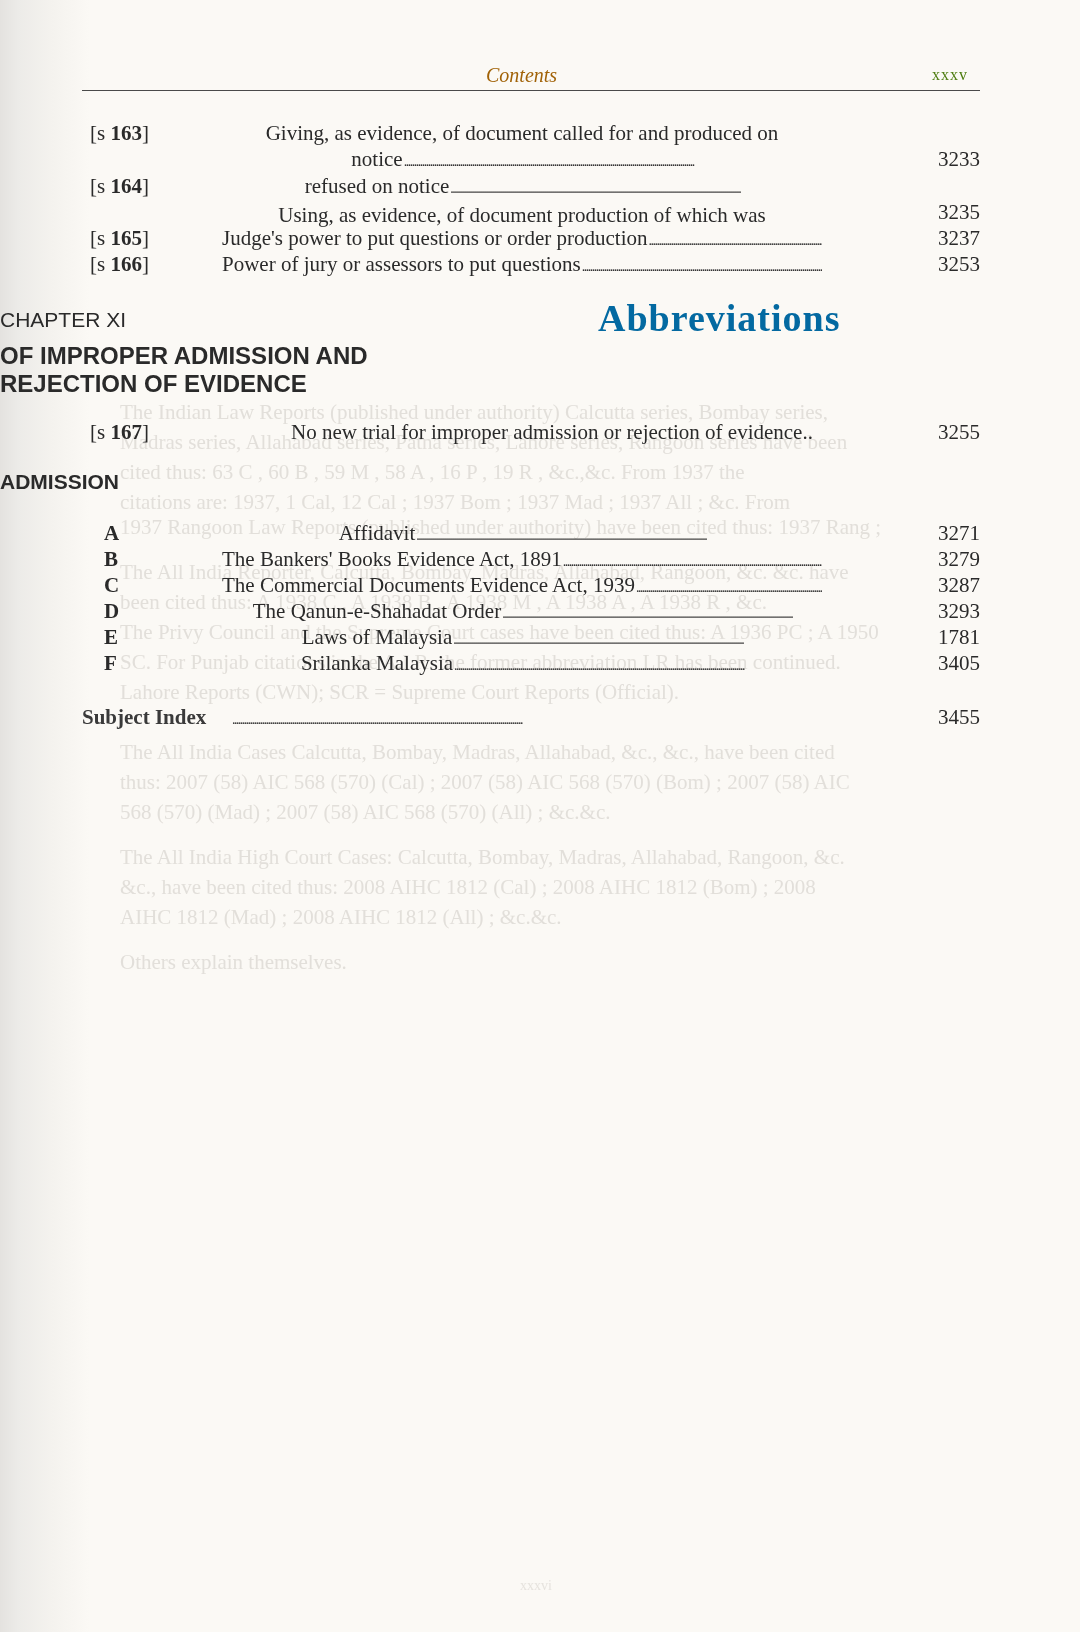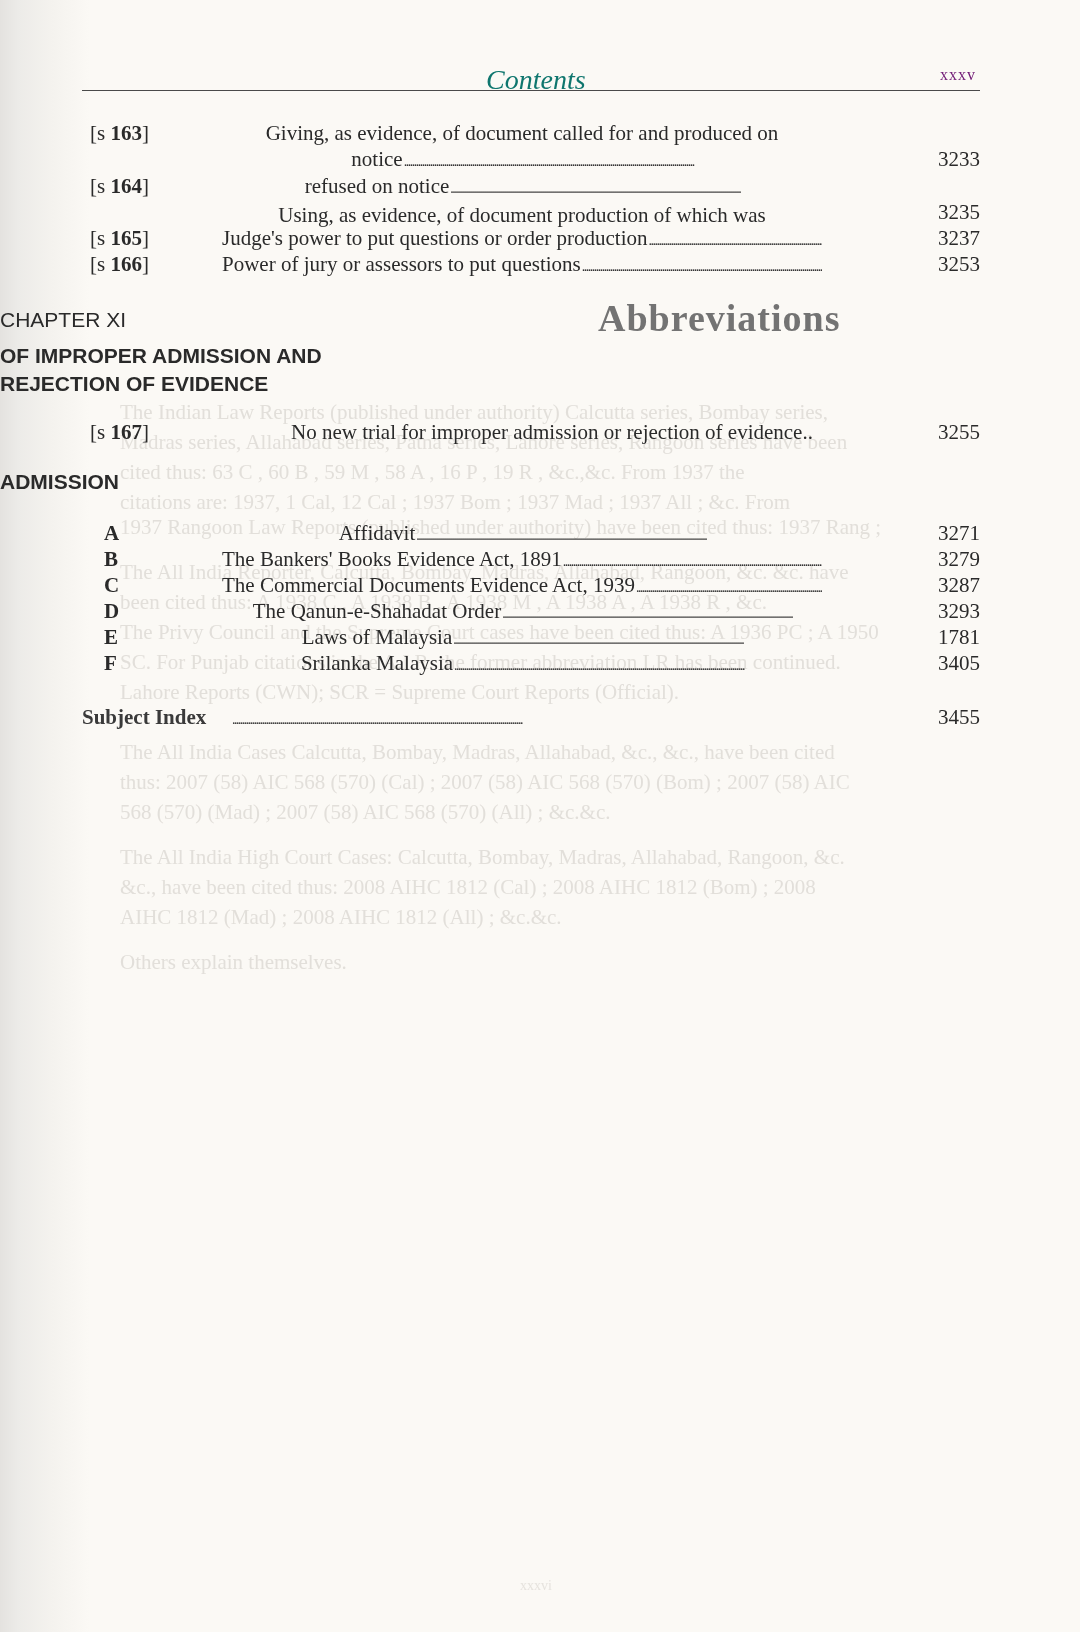--- a/index.html
+++ b/index.html
@@ -27,21 +27,21 @@
       color: #d9d6d1;
       font-family: "Liberation Serif", serif;
       pointer-events: none;
       white-space: nowrap;
     }
     .ghost-title {
       left: 598px; top: 296px;
       font-size: 38px;
       font-weight: bold;
       letter-spacing: 1px;
-      color: #737373;
+      color: #0369a1;
     }
     .ghost-line {
       font-size: 21px;
       color: #e2dfda;
       left: 120px;
       width: 900px;
       overflow: hidden;
     }
     .ghost-folio {
       left: 520px; top: 1578px;
@@ -53,30 +53,30 @@
       position: absolute;
       left: 82px; top: 64px;
       width: 898px;
       height: 24px;
     }
     .running-title {
       position: absolute;
       left: 404px; top: 0;
       font-family: "Liberation Serif", serif;
       font-style: italic;
-      font-size: 28px;
-      color: #0f766e;
+      font-size: 20px;
+      color: #a16207;
     }
     .folio {
       position: absolute;
-      right: 4px; top: 2px;
+      right: 12px; top: 2px;
       font-family: "Liberation Serif", serif;
       font-size: 16px;
       letter-spacing: 1px;
-      color: #701a75;
+      color: #4d7c0f;
     }
     .head-rule {
       position: absolute;
       left: 82px; top: 90px;
       width: 898px;
       height: 0;
       border-top: 1.5px solid #4a4a4a;
     }
 
     .toc-row {
@@ -120,21 +120,21 @@
     }
 
     .heading {
       position: absolute;
       left: 0; width: 1080px;
       text-align: left;
       font-family: Liberation Sans, sans-serif;
       color: #2a2a2a;
     }
     .chapter-label { top: 308px; font-size: 21px; letter-spacing: 0px; }
-    .chapter-title { top: 342px; font-size: 21px; font-weight: bold; line-height: 28px; }
+    .chapter-title { top: 342px; font-size: 24px; font-weight: bold; line-height: 28px; }
     .appendices-title { top: 470px; font-size: 21px; font-weight: bold; }
 
     .appx-letter b { font-weight: bold; font-size: 21px; }
     .subject-index {
       position: absolute;
       left: 82px;
       width: 910px;
       top: 704px;
       font-family: "Liberation Serif", serif;
       font-size: 21px;

